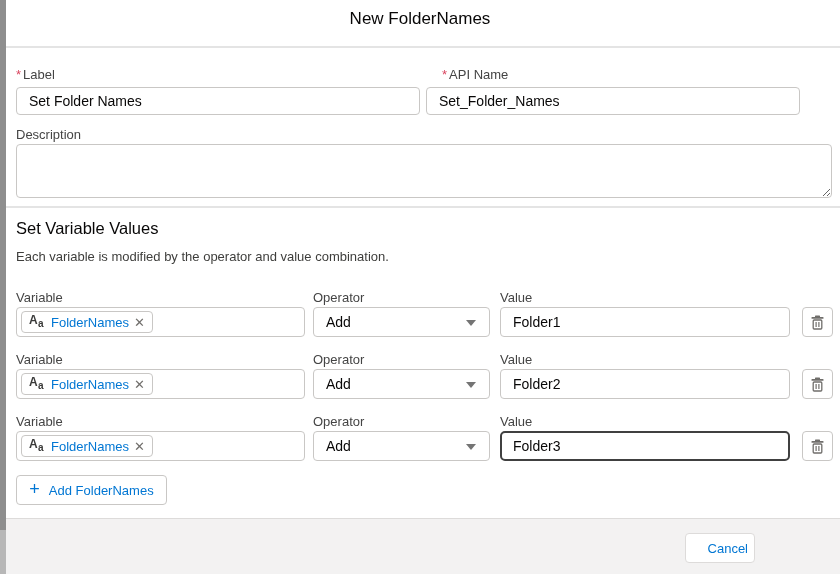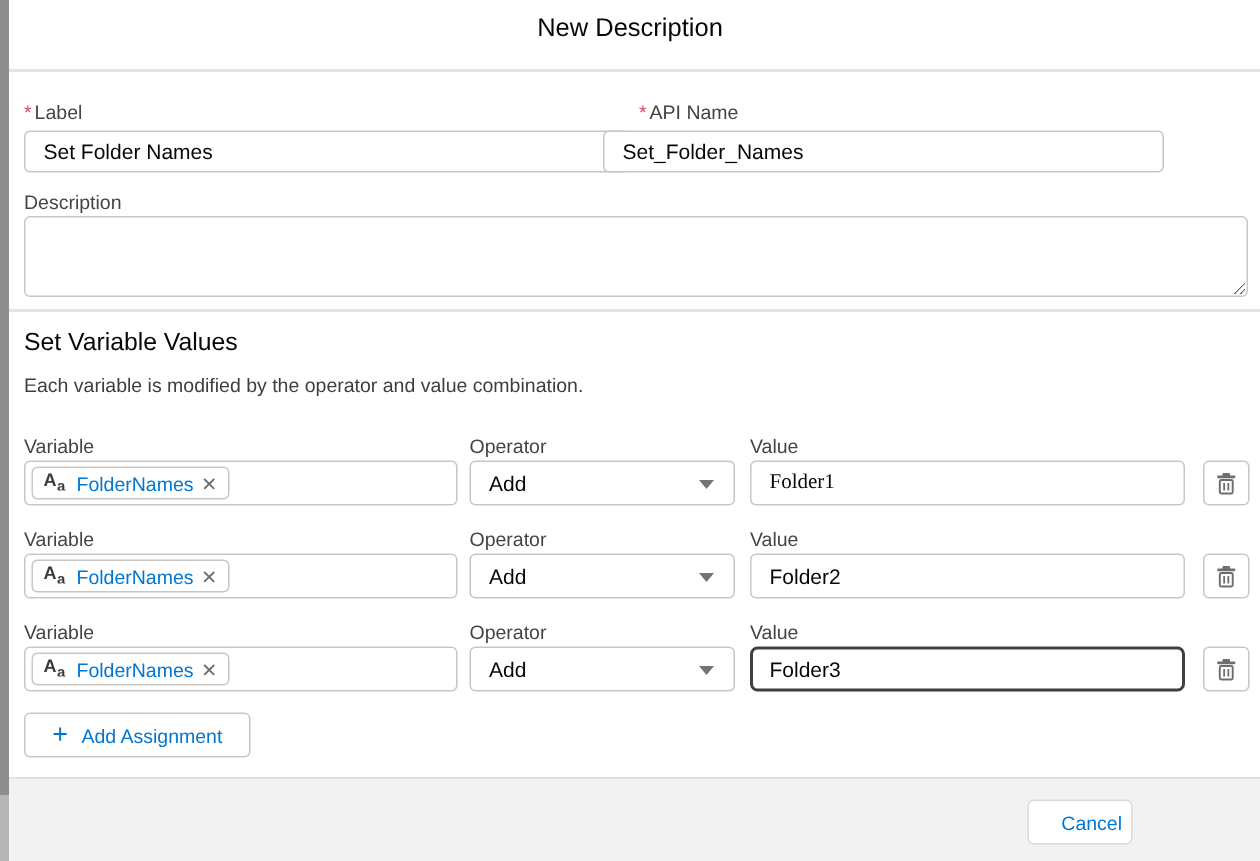--- a/index.html
+++ b/index.html
@@ -24,21 +24,21 @@
 
   .field-label { position:absolute; font-size:13px; color:#444444; white-space:nowrap; }
   .req { color:#d9455f; margin-right:2px; }
 
   .text-input {
     position:absolute; height:28px; border:1px solid #c9c7c5; border-radius:4px;
     padding:0 12px; font-size:14px; color:#080707; background:#fff;
     font-family:"Liberation Sans", sans-serif; outline:none;
   }
   #label-input { left:16px; top:87px; width:404px; }
-  #api-input   { left:402px; top:87px; width:374px; }
+  #api-input   { left:426px; top:87px; width:374px; }
 
   #desc-area {
     position:absolute; left:16px; top:144px; width:816px; height:54px;
     border:1px solid #c9c7c5; border-radius:4px; padding:6px 12px;
     font-size:14px; font-family:"Liberation Sans", sans-serif; resize:both; outline:none;
   }
 
   .section-heading { position:absolute; left:16px; top:219px; font-size:16.5px; color:#080707; }
   .section-sub { position:absolute; left:16px; top:249px; font-size:13px; color:#3e3e3c; }
 
@@ -96,27 +96,27 @@
          font-family:"Liberation Sans", sans-serif; cursor:pointer;text-align:right; }
   .btn-cancel { right:85px; width:70px; background:#fff; border:1px solid #dddbda; color:#0176d3; }
   .btn-done   { right:9px;  width:66px; background:#0176d3; border:1px solid #0176d3; color:#fff; }
 </style>
 </head>
 <body>
 
 <div class="strip-top"></div>
 <div class="strip-bottom"></div>
 
-<div class="modal-title">New Description</div>
+<div class="modal-title">New FolderNames</div>
 <div class="divider d1"></div>
 
 <div class="field-label" style="left:16px; top:67px;text-align:center;"><span class="req">*</span><span>Label</span></div>
 <input id="label-input" class="text-input" type="text" value="Set Folder Names" style="">
 
-<div class="field-label" style="left:426px; top:67px;"><span class="req">*</span><span>API Name</span></div>
+<div class="field-label" style="left:442px; top:67px;"><span class="req">*</span><span>API Name</span></div>
 <input id="api-input" class="text-input" type="text" value="Set_Folder_Names" style="">
 
 <div class="field-label" style="left:16px; top:127px;">Description</div>
 <textarea id="desc-area" style=""></textarea>
 
 <div class="divider d2"></div>
 
 <div class="section-heading">Set Variable Values</div>
 <div class="section-sub">Each variable is modified by the operator and value combination.</div>
 
@@ -127,21 +127,21 @@
   <span class="pill">
     <span class="aa-icon"><svg width="17" height="14" viewBox="0 0 17 14">
           <text x="0" y="11" font-family="Liberation Sans, sans-serif" font-size="12" font-weight="bold" fill="#3a3a39">A</text>
           <text x="9" y="14" font-family="Liberation Sans, sans-serif" font-size="10" font-weight="bold" fill="#3a3a39">a</text>
         </svg></span>
     <span class="pill-label">FolderNames</span>
     <span class="pill-x">✕</span>
   </span>
 </div>
 <div class="combobox" style="top:307px;"><span>Add</span><span class="caret"></span></div>
-<input class="value-input" style="top: 307px; font-family: Liberation Serif, serif;" type="text" value="Folder1">
+<input class="value-input" style="top: 307px;" type="text" value="Folder1">
 <button class="trash-btn" style="top:307px;">
   <svg width="13" height="15" viewBox="0 0 13 15">
       <rect x="4" y="0.4" width="5" height="2.4" rx="0.6" fill="#706e6b"></rect>
       <rect x="0.5" y="2" width="12" height="1.8" rx="0.5" fill="#706e6b"></rect>
       <rect x="2.2" y="5" width="8.6" height="9" rx="1" fill="none" stroke="#706e6b" stroke-width="1.3"></rect>
       <line x1="5.1" y1="7" x2="5.1" y2="12" stroke="#706e6b" stroke-width="1.2"></line>
       <line x1="7.9" y1="7" x2="7.9" y2="12" stroke="#706e6b" stroke-width="1.2"></line>
     </svg>
 </button>
 
@@ -190,18 +190,18 @@
       <rect x="4" y="0.4" width="5" height="2.4" rx="0.6" fill="#706e6b"></rect>
       <rect x="0.5" y="2" width="12" height="1.8" rx="0.5" fill="#706e6b"></rect>
       <rect x="2.2" y="5" width="8.6" height="9" rx="1" fill="none" stroke="#706e6b" stroke-width="1.3"></rect>
       <line x1="5.1" y1="7" x2="5.1" y2="12" stroke="#706e6b" stroke-width="1.2"></line>
       <line x1="7.9" y1="7" x2="7.9" y2="12" stroke="#706e6b" stroke-width="1.2"></line>
     </svg>
 </button>
 
 <button class="add-btn">
   <span class="plus">+</span>
-  <span>Add Assignment</span>
+  <span>Add FolderNames</span>
 </button>
 
 <div class="footer">
   <button class="btn btn-cancel">Cancel</button>
 </div>
 
 </body></html>

